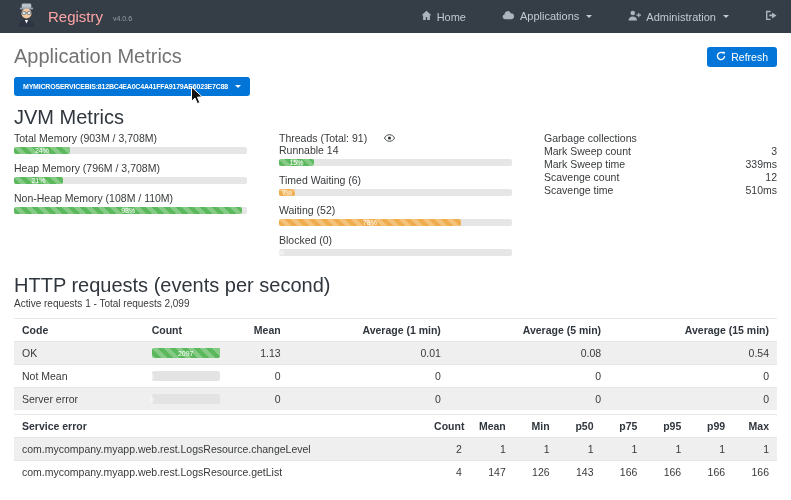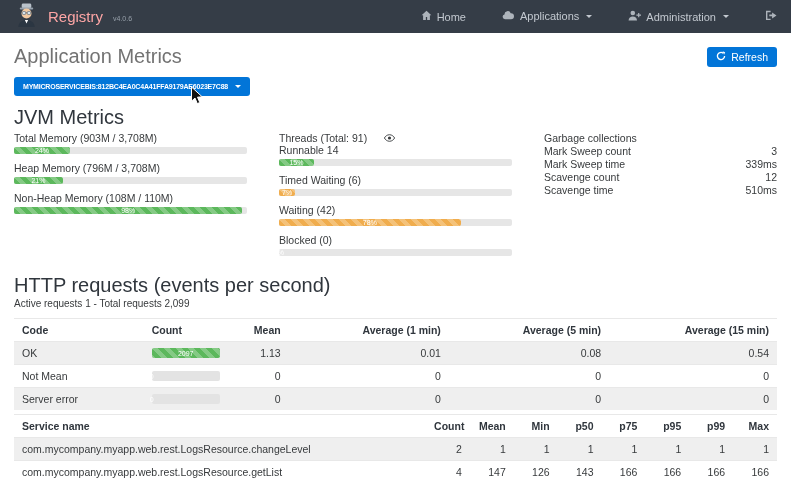--- a/index.html
+++ b/index.html
@@ -186,21 +186,21 @@
       </div>
       <div>
         <div class="small-text metric-label">Timed Waiting (6)</div>
         <div class="progress">
           <div class="progress-fill" style="width: 7%; background-color: rgb(240, 173, 78);">
             <span class="progress-text">7%</span>
           </div>
         </div>
       </div>
       <div>
-        <div class="small-text metric-label">Waiting (42)</div>
+        <div class="small-text metric-label">Waiting (52)</div>
         <div class="progress">
           <div class="progress-fill" style="width: 78%; background-color: rgb(240, 173, 78);">
             <span class="progress-text">78%</span>
           </div>
         </div>
       </div>
       <div>
         <div class="small-text metric-label">Blocked (0)</div>
         <div class="progress">
           <div class="progress-fill" style="width: 0%; background-color: rgb(92, 184, 92);">
@@ -307,21 +307,21 @@
         <col style="width:5.75%">
         <col style="width:5.75%">
         <col style="width:5.75%">
         <col style="width:5.75%">
         <col style="width:5.75%">
         <col style="width:5.75%">
         <col style="width:5.75%">
       </colgroup>
     <thead>
       <tr>
-        <th>Service name</th>
+        <th>Service error</th>
         <th class="num">Count</th>
         <th class="num">Mean</th>
         <th class="num">Min</th>
         <th class="num">p50</th>
         <th class="num">p75</th>
         <th class="num">p95</th>
         <th class="num">p99</th>
         <th class="num">Max</th>
       </tr>
     </thead>

